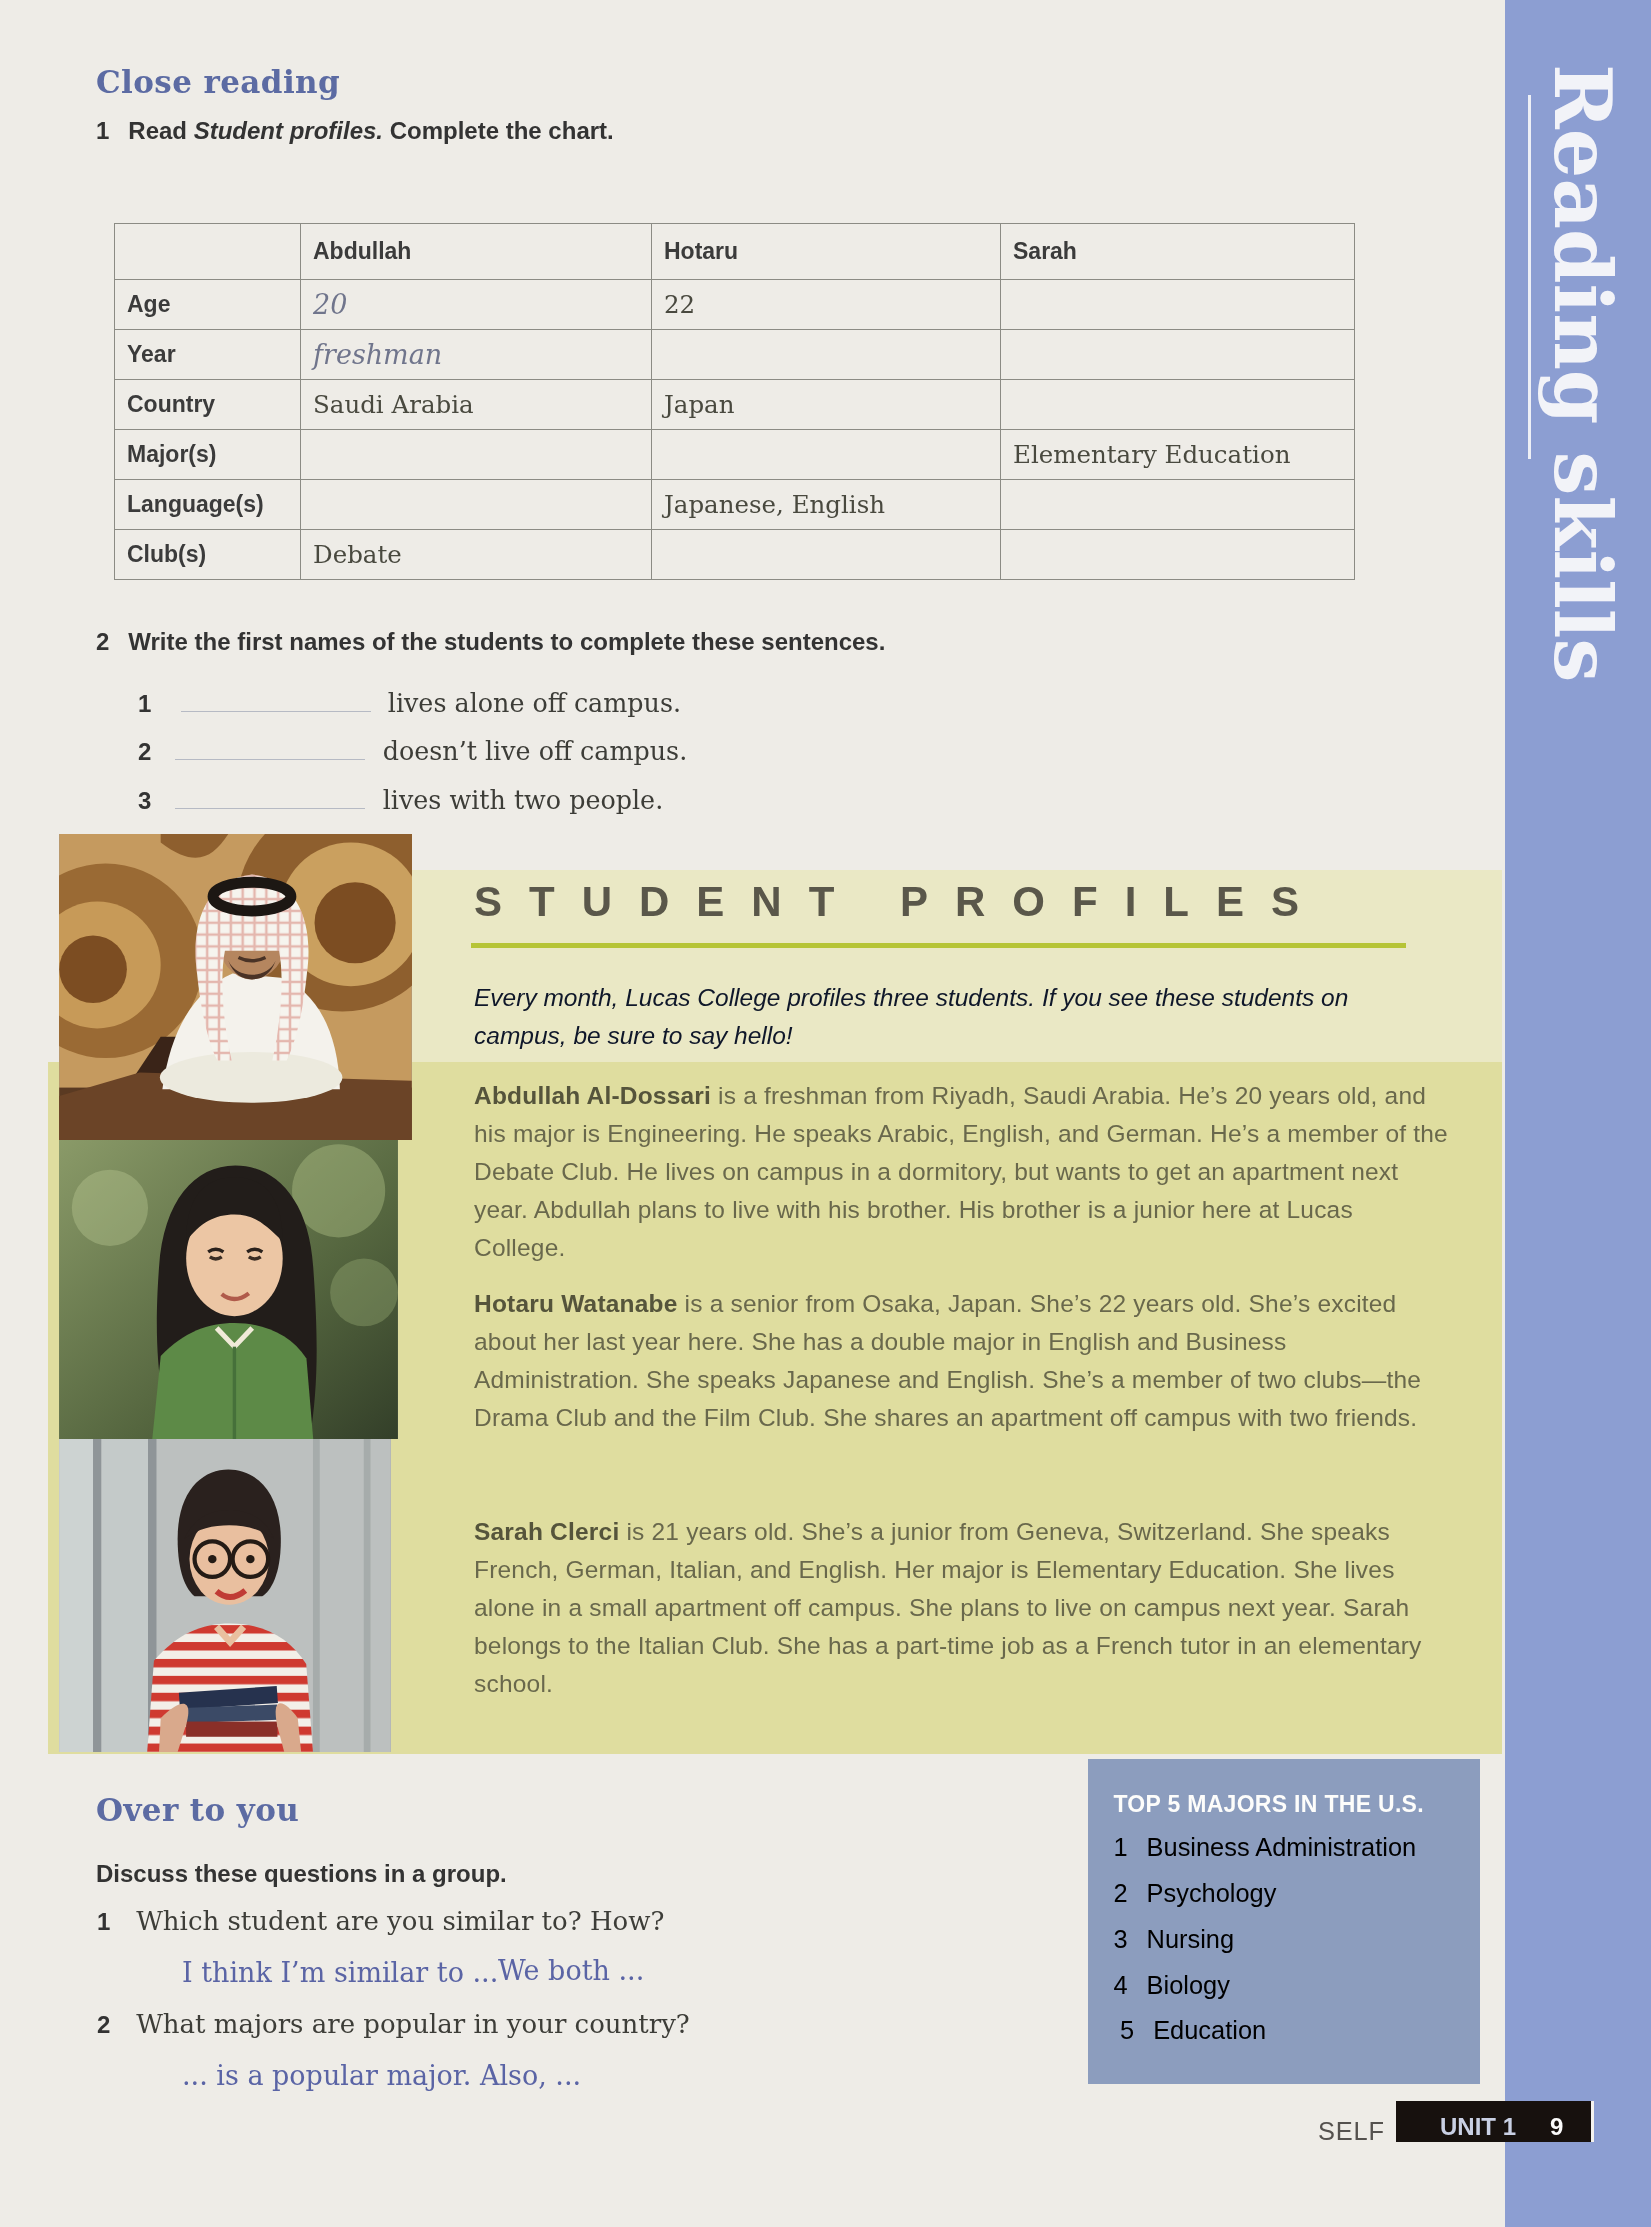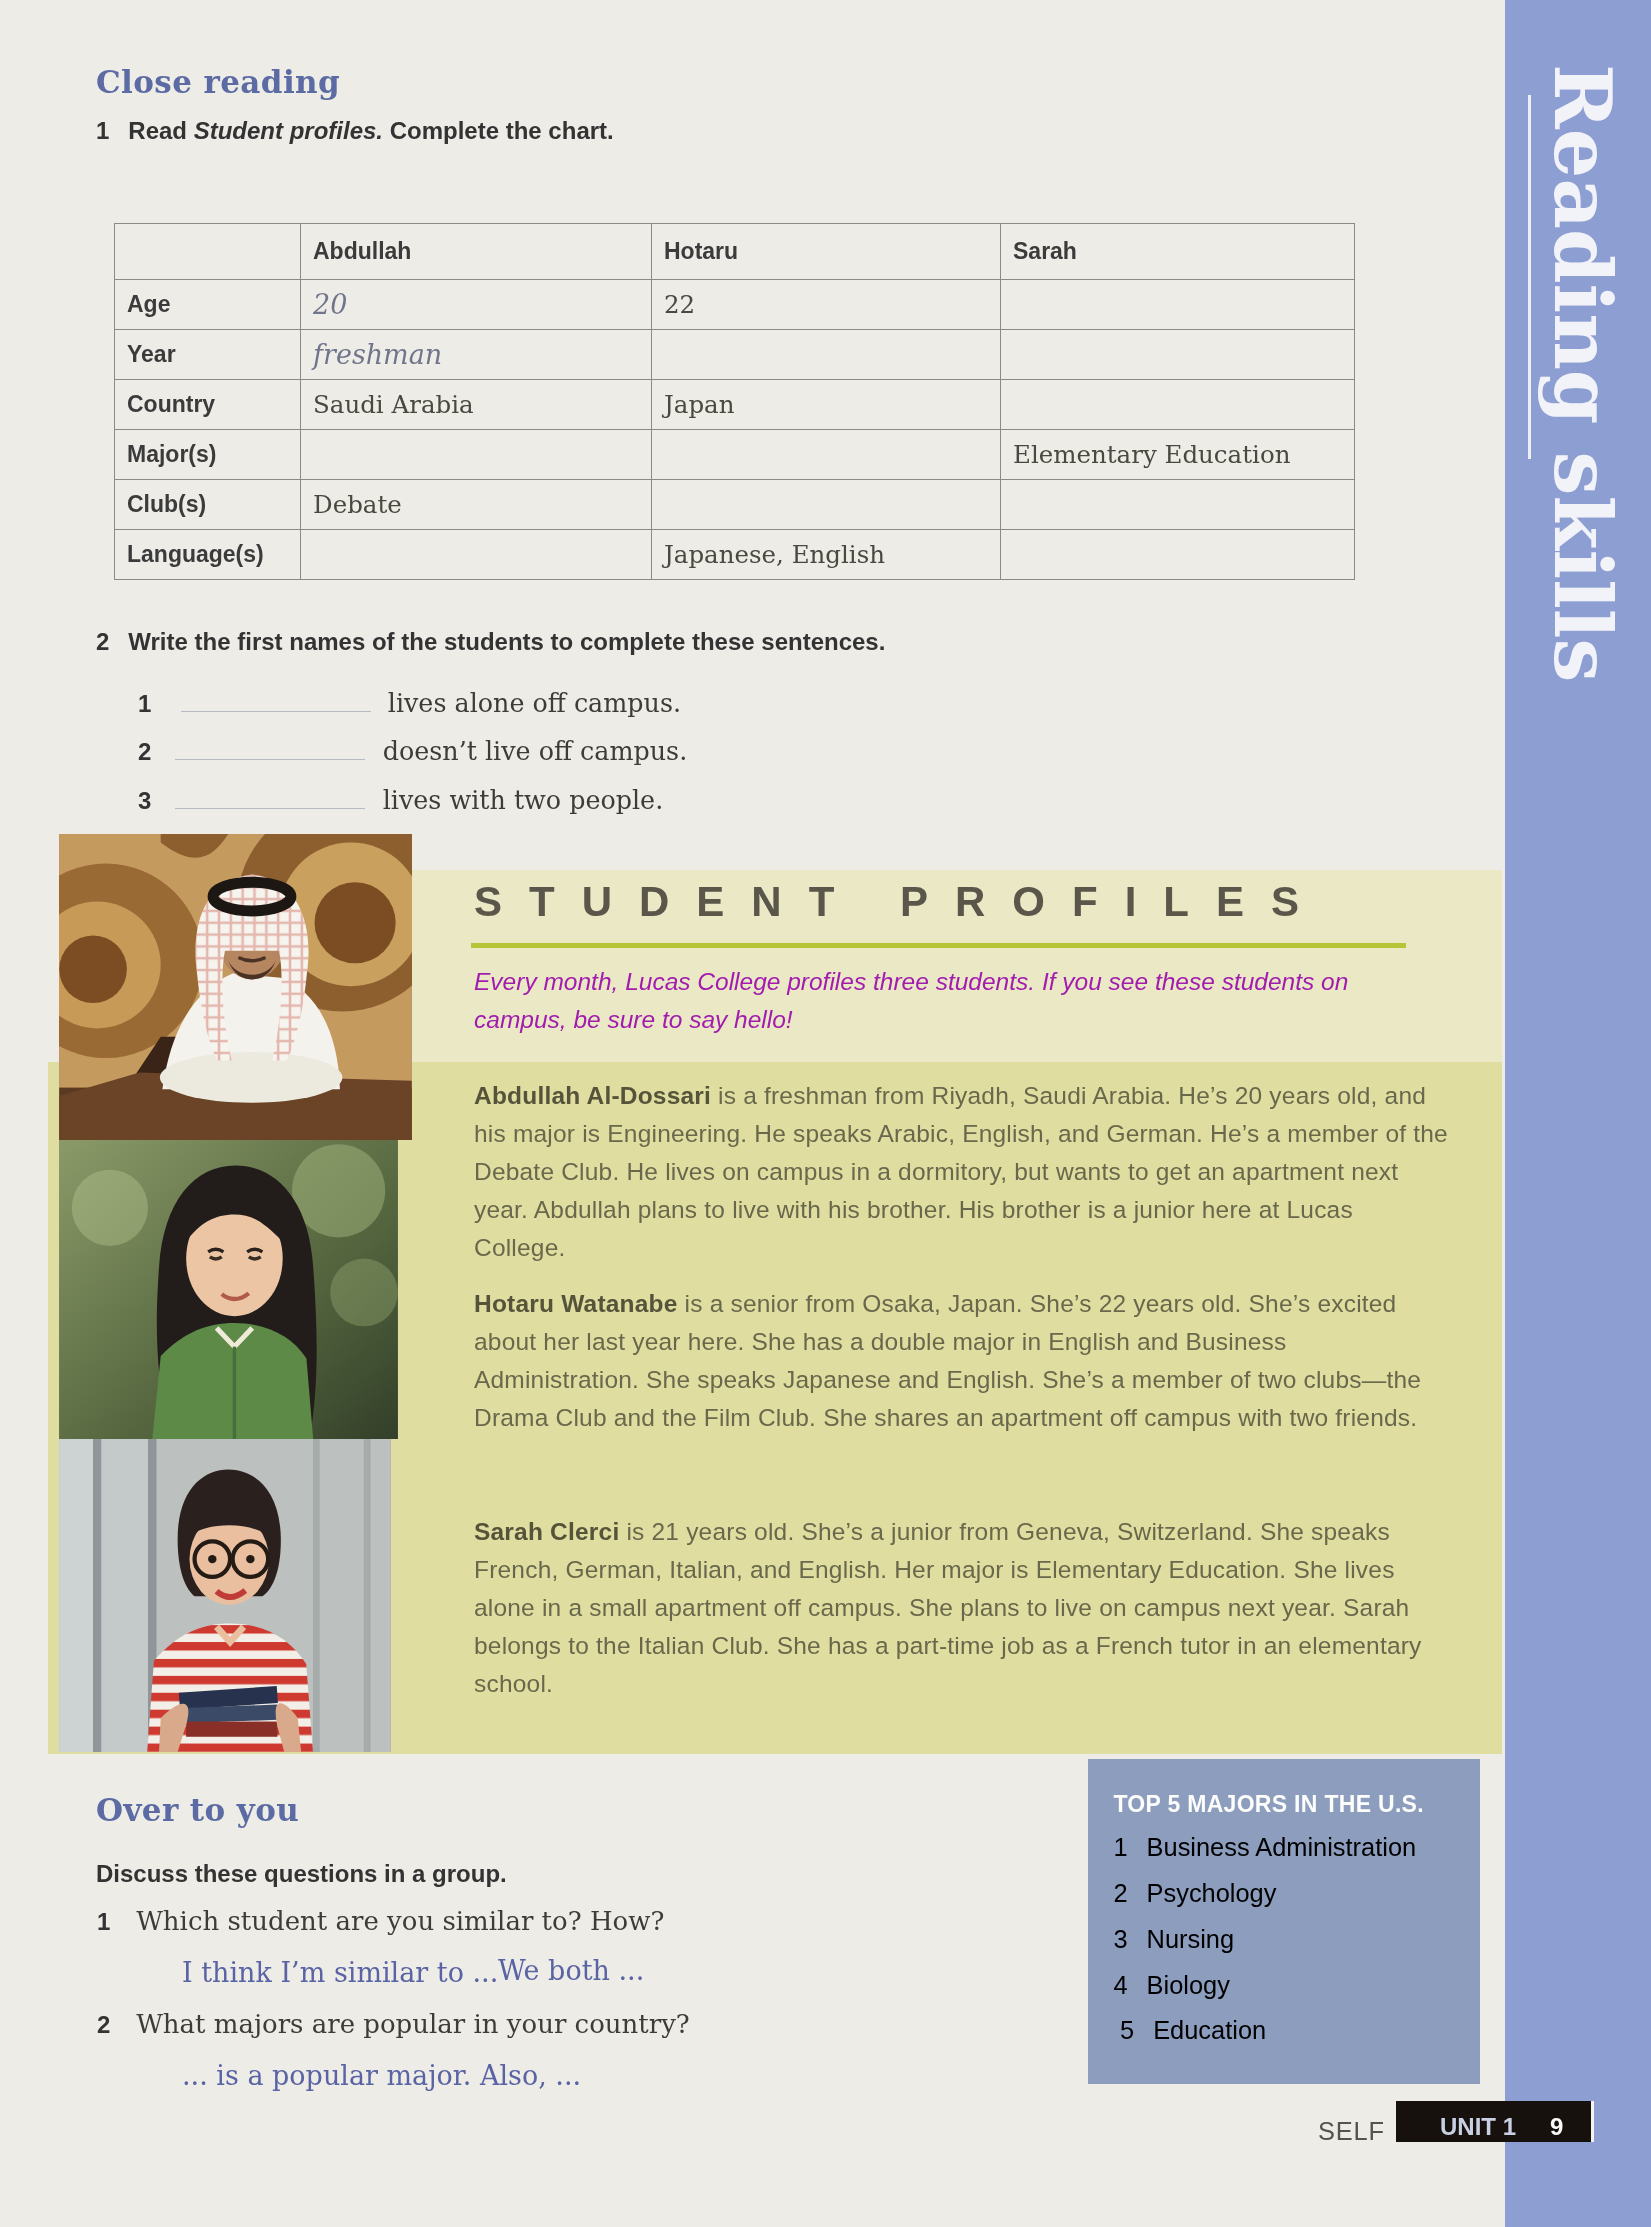--- a/index.html
+++ b/index.html
@@ -30,21 +30,21 @@
 
   .blank{display:inline-block;border-bottom:1.7px solid #b6bac4;height:29px;}
 
   
   .panel-light{background:#eae8c5;}
   .panel-olive{background:#dfdd9f;}
   .sp-title{font-family:"Liberation Sans",sans-serif;font-weight:bold;font-size:42px;
             letter-spacing:27px;color:#5a574a;white-space:nowrap;}
   .sp-rule{background:#b6c437;height:5.1px;}
   .sp-intro{font-family:"Liberation Sans",sans-serif;font-style:italic;font-size:24.5px;
-            color:#a21caf;line-height:1.55;}
+            color:#0f172a;line-height:1.55;margin-top:16px;}
   .sp-par{font-family:"Liberation Sans",sans-serif;font-size:24.5px;color:#69684c;
           line-height:1.55;letter-spacing:0.2px;}
   .sp-par b{color:#55543b;}
 
   .photo{overflow:hidden;background:#999;}
   .photo svg{display:block;}
 
   
   .top5{background:#8c9dbe;}
   .top5-title{font-family:"Liberation Sans",sans-serif;font-weight:bold;font-size:23px;
@@ -112,29 +112,29 @@
         <td class="cell">Japan</td>
         <td class="cell"></td>
       </tr>
       <tr style="height:50px">
         <td class="rowlab">Major(s)</td>
         <td class="cell"></td>
         <td class="cell"></td>
         <td class="cell">Elementary Education</td>
       </tr>
       <tr style="height:50px">
+        <td class="rowlab">Language(s)</td>
+        <td class="cell"></td>
+        <td class="cell">Japanese, English</td>
+        <td class="cell"></td>
+      </tr>
+      <tr style="height:50px">
         <td class="rowlab">Club(s)</td>
         <td class="cell">Debate</td>
         <td class="cell"></td>
-        <td class="cell"></td>
-      </tr>
-      <tr style="height:50px">
-        <td class="rowlab">Language(s)</td>
-        <td class="cell"></td>
-        <td class="cell">Japanese, English</td>
         <td class="cell"></td>
       </tr>
     </tbody>
       </table>
   </div>
 
   <div class="abs" style="left:96px;top:628px;">
     <span class="num-b">2</span>
     <span class="instr" style="margin-left:15.2px;">Write the first names of the students to complete these sentences.</span>
   </div>

